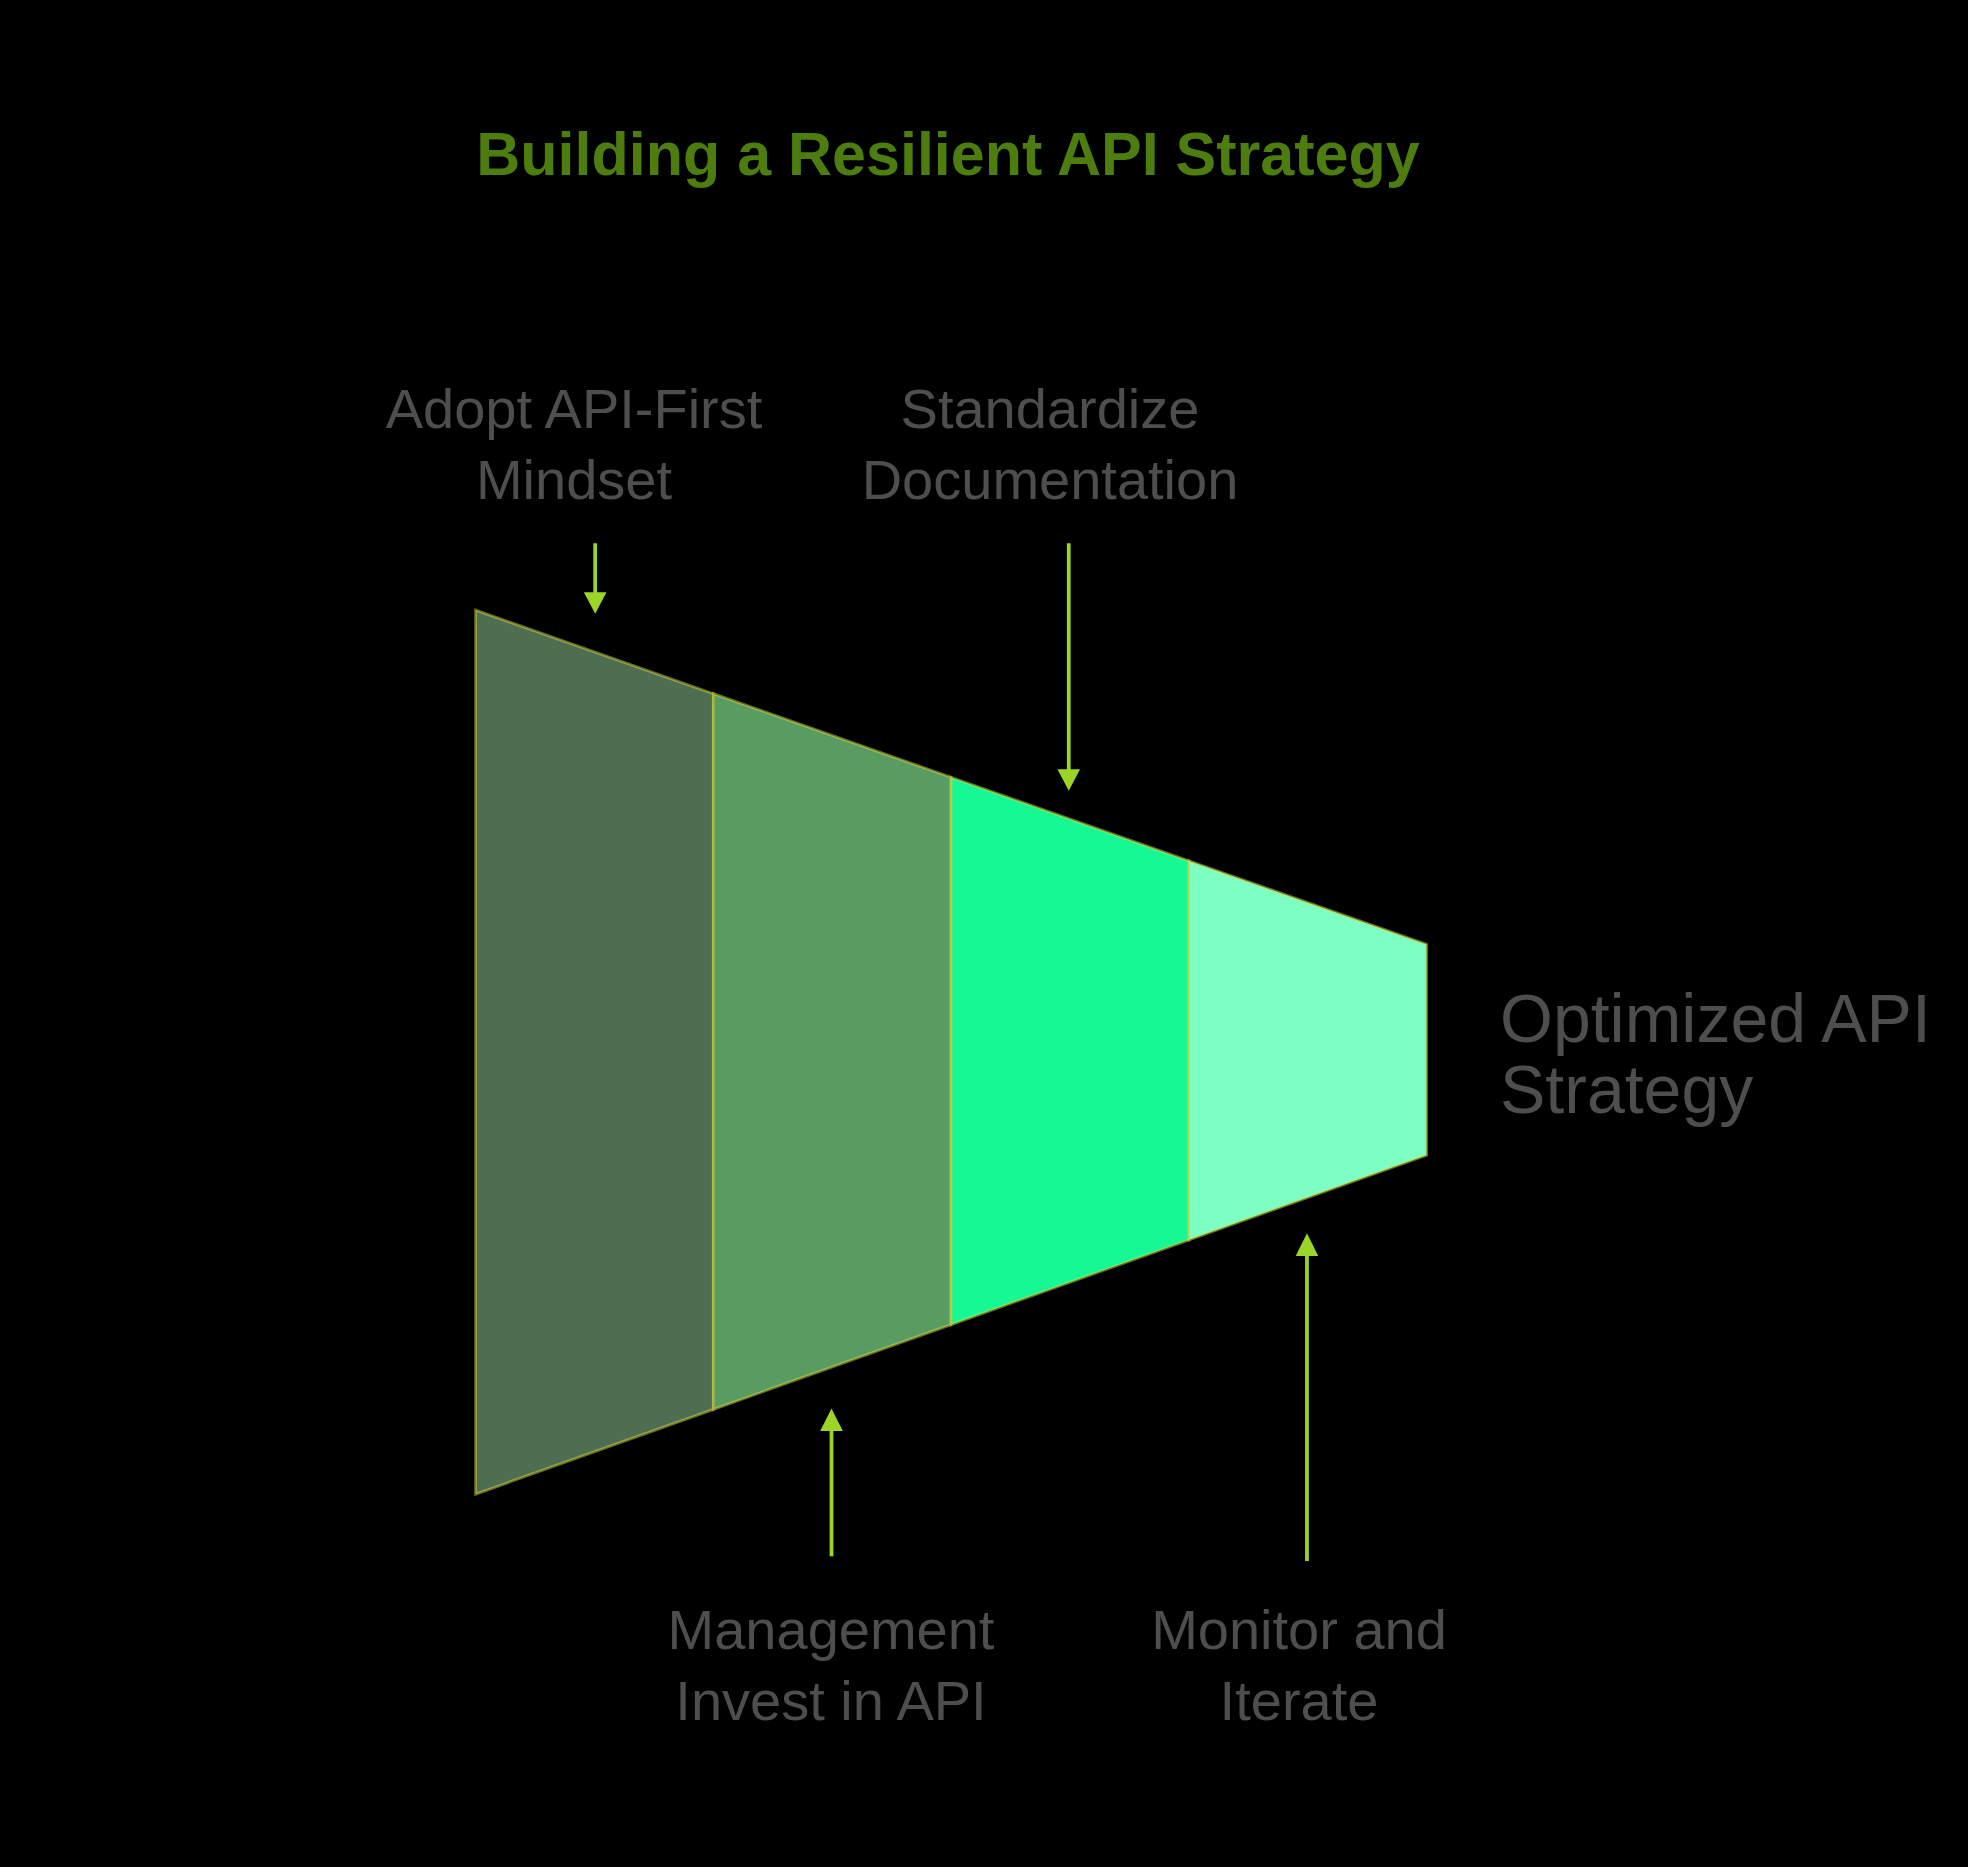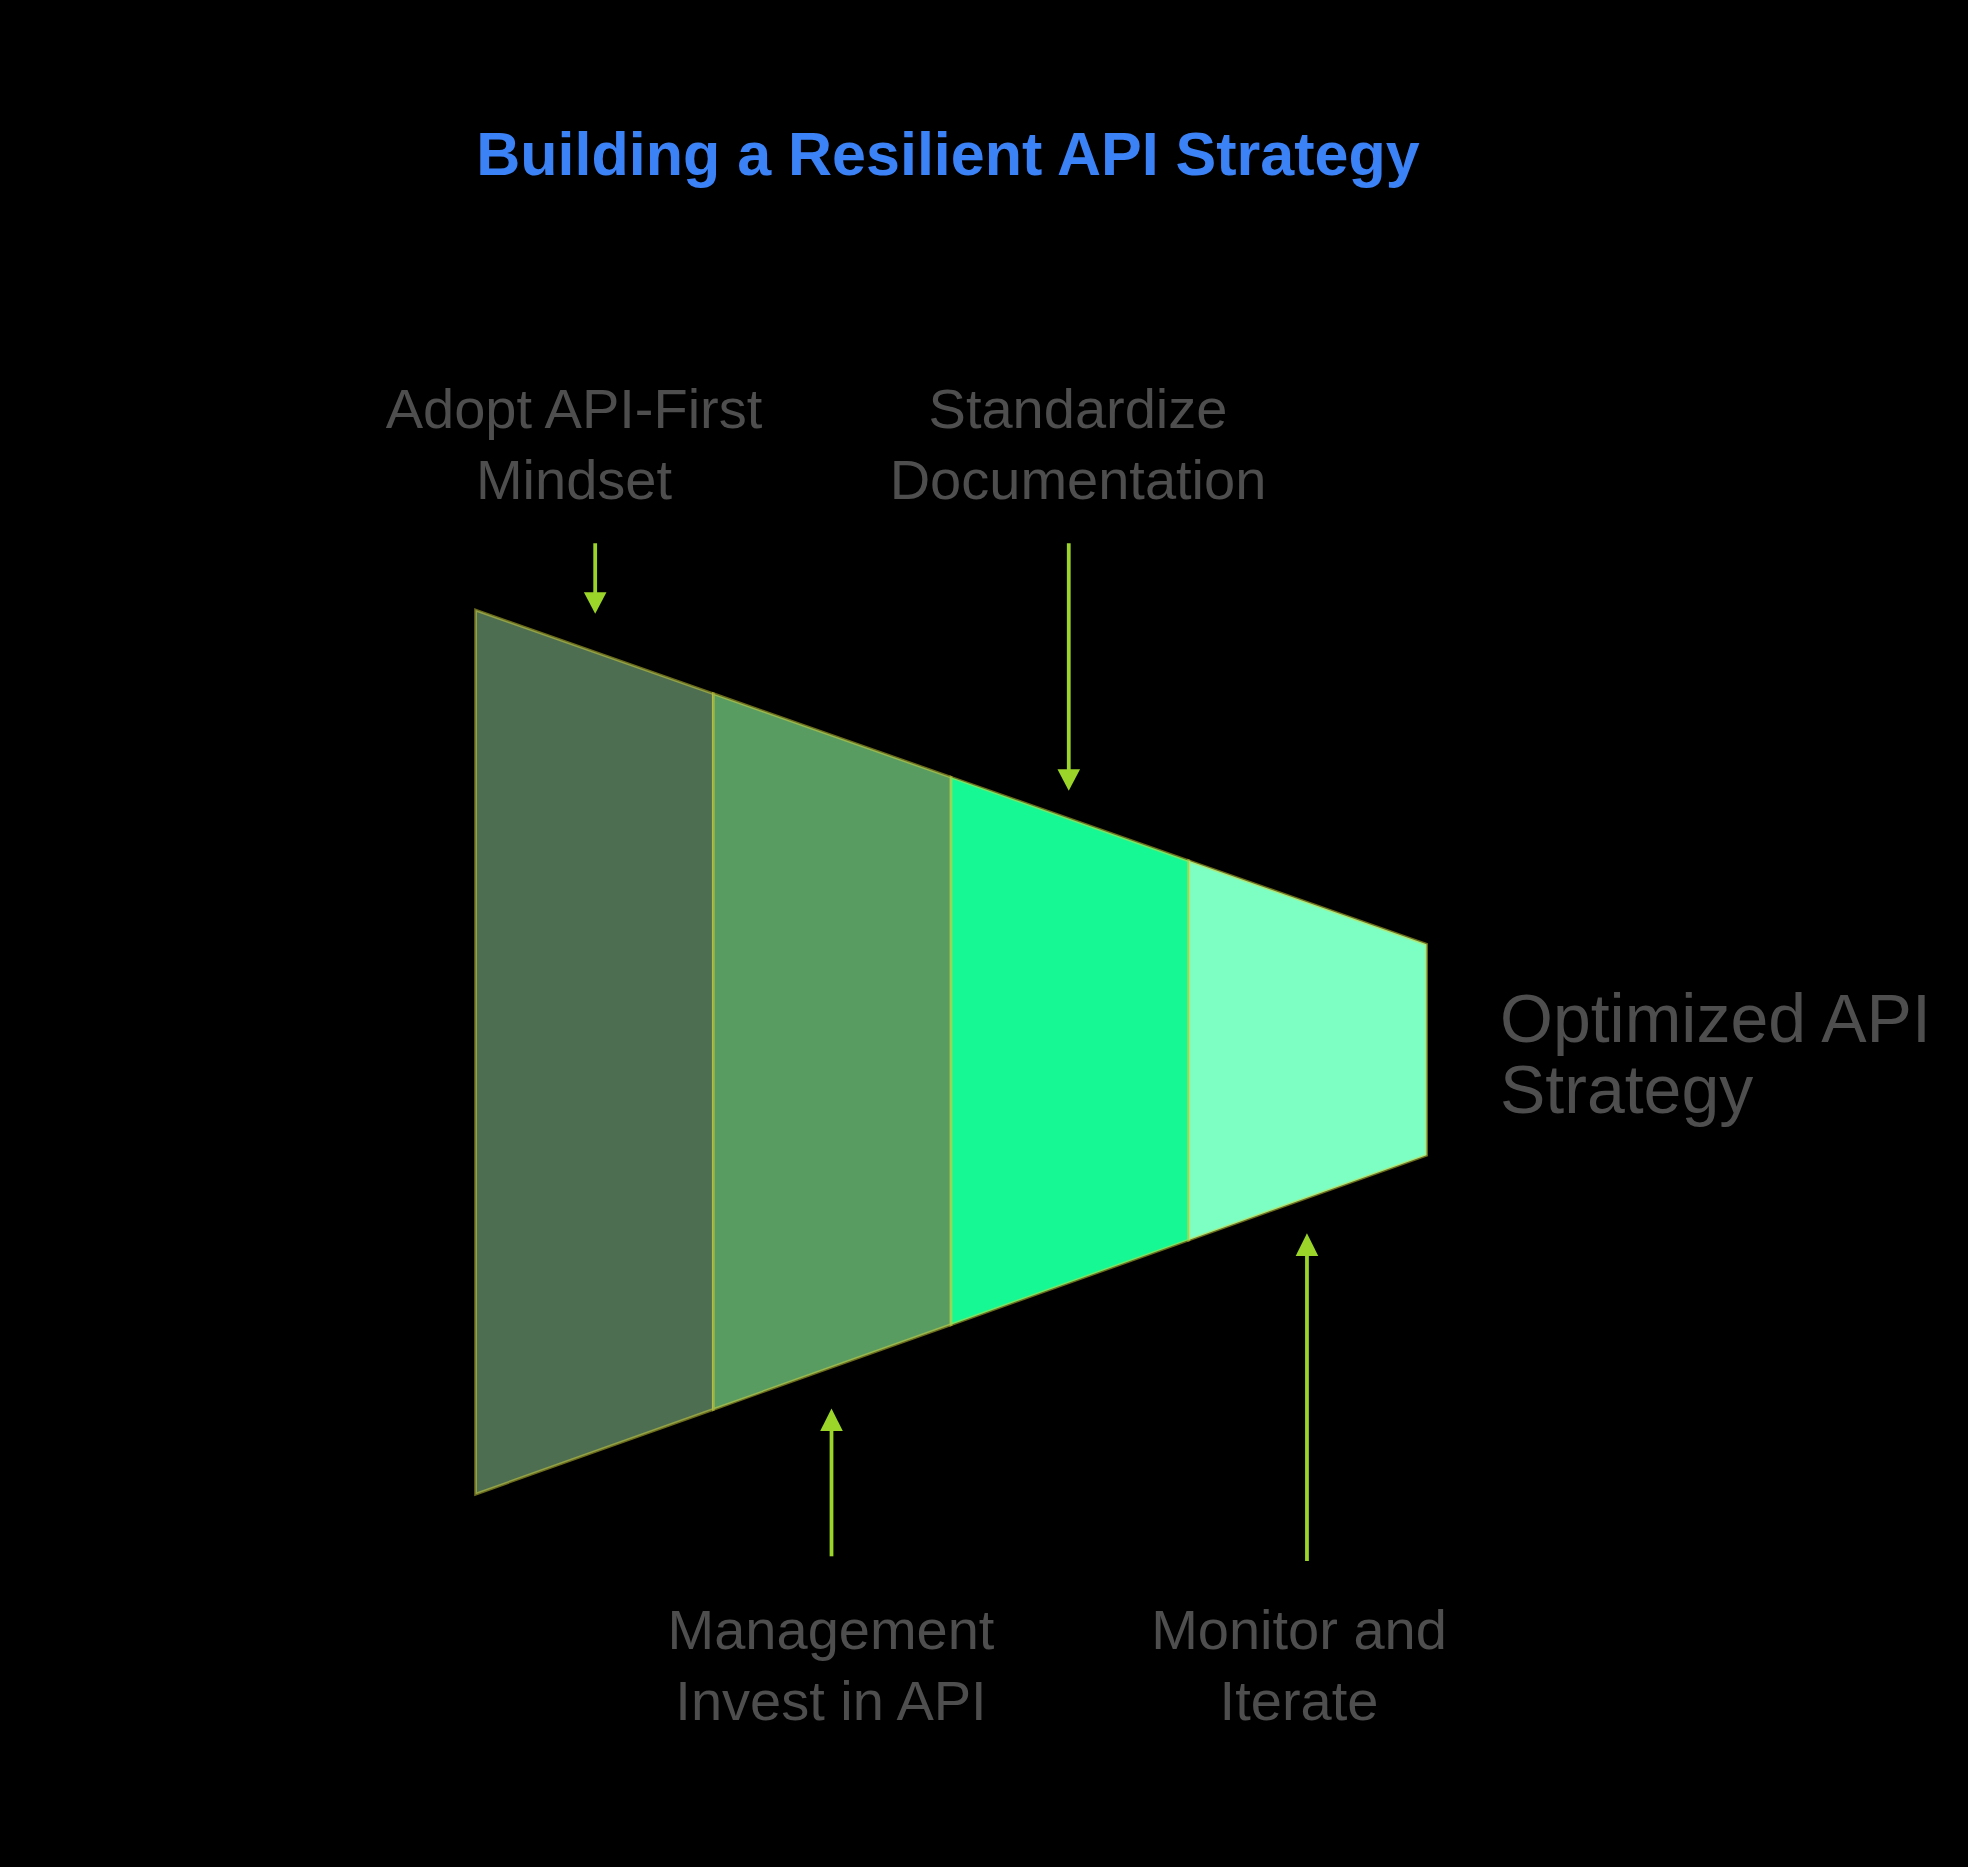--- a/index.html
+++ b/index.html
@@ -16,21 +16,21 @@
     font-family: "Liberation Sans", sans-serif;
   }
   .chart-title {
     position: absolute;
     left: 948px;
     top: 119px;
     transform: translateX(-50%);
     white-space: nowrap;
     font-size: 61px;
     font-weight: bold;
-    color: #3b82f6;
+    color: #4d7c0f;
   }
   .funnel-svg {
     position: absolute;
     left: 0;
     top: 0;
     width: 1969px;
     height: 1867px;
   }
   .stage-label {
     position: absolute;
@@ -86,21 +86,21 @@
       <line x1="1388" y1="1658" x2="1388" y2="1333" stroke-width="4" stroke="#9bd52a"></line>
       <polygon points="1376,1334 1400,1334 1388,1310" fill="#9bd52a"></polygon>
     </g>
   </svg>
 
   <div class="stage-label" style="left:574px; top:373px">
     <div>Adopt API-First</div>
     <div>Mindset</div>
   </div>
 
-  <div class="stage-label" style="left:1078px; top:373px">
+  <div class="stage-label" style="left:1050px; top:373px">
     <div>Standardize</div>
     <div>Documentation</div>
   </div>
 
   <div class="stage-label" style="left:831px; top:1594px">
     <div>Management</div>
     <div>Invest in API</div>
   </div>
 
   <div class="stage-label" style="left:1299px; top:1594px">

